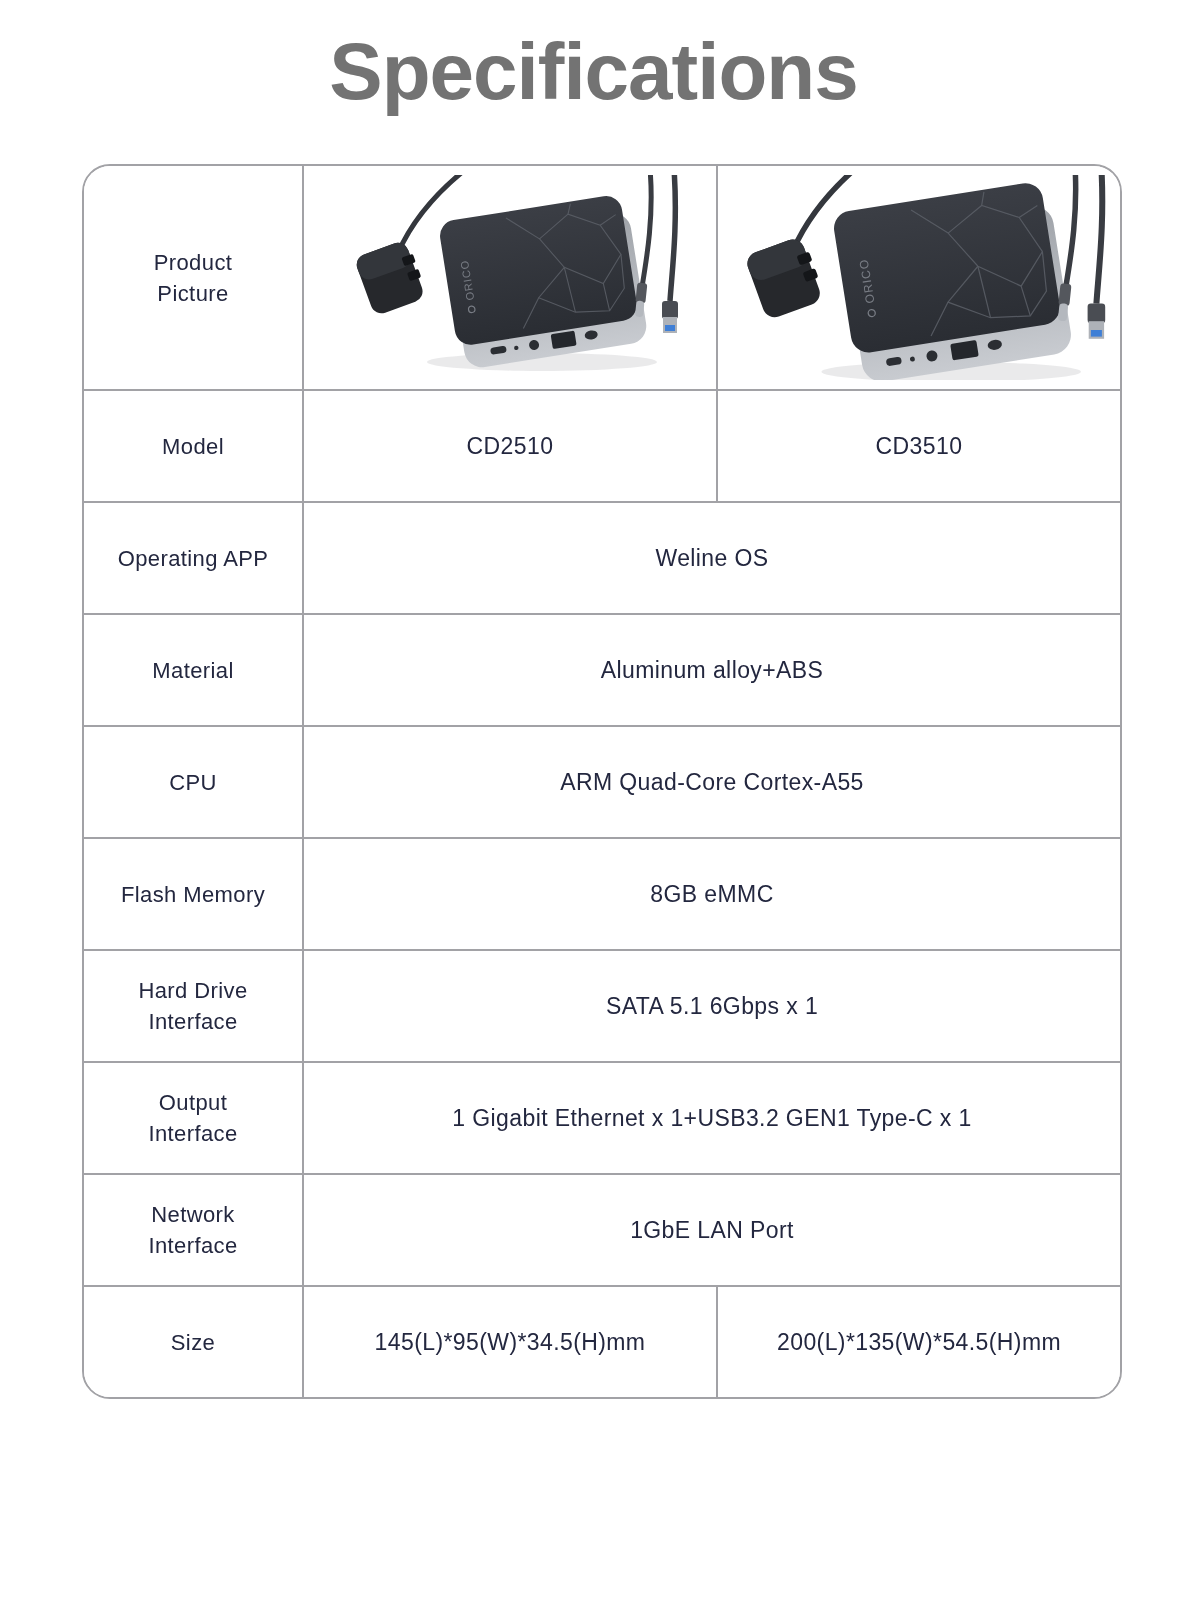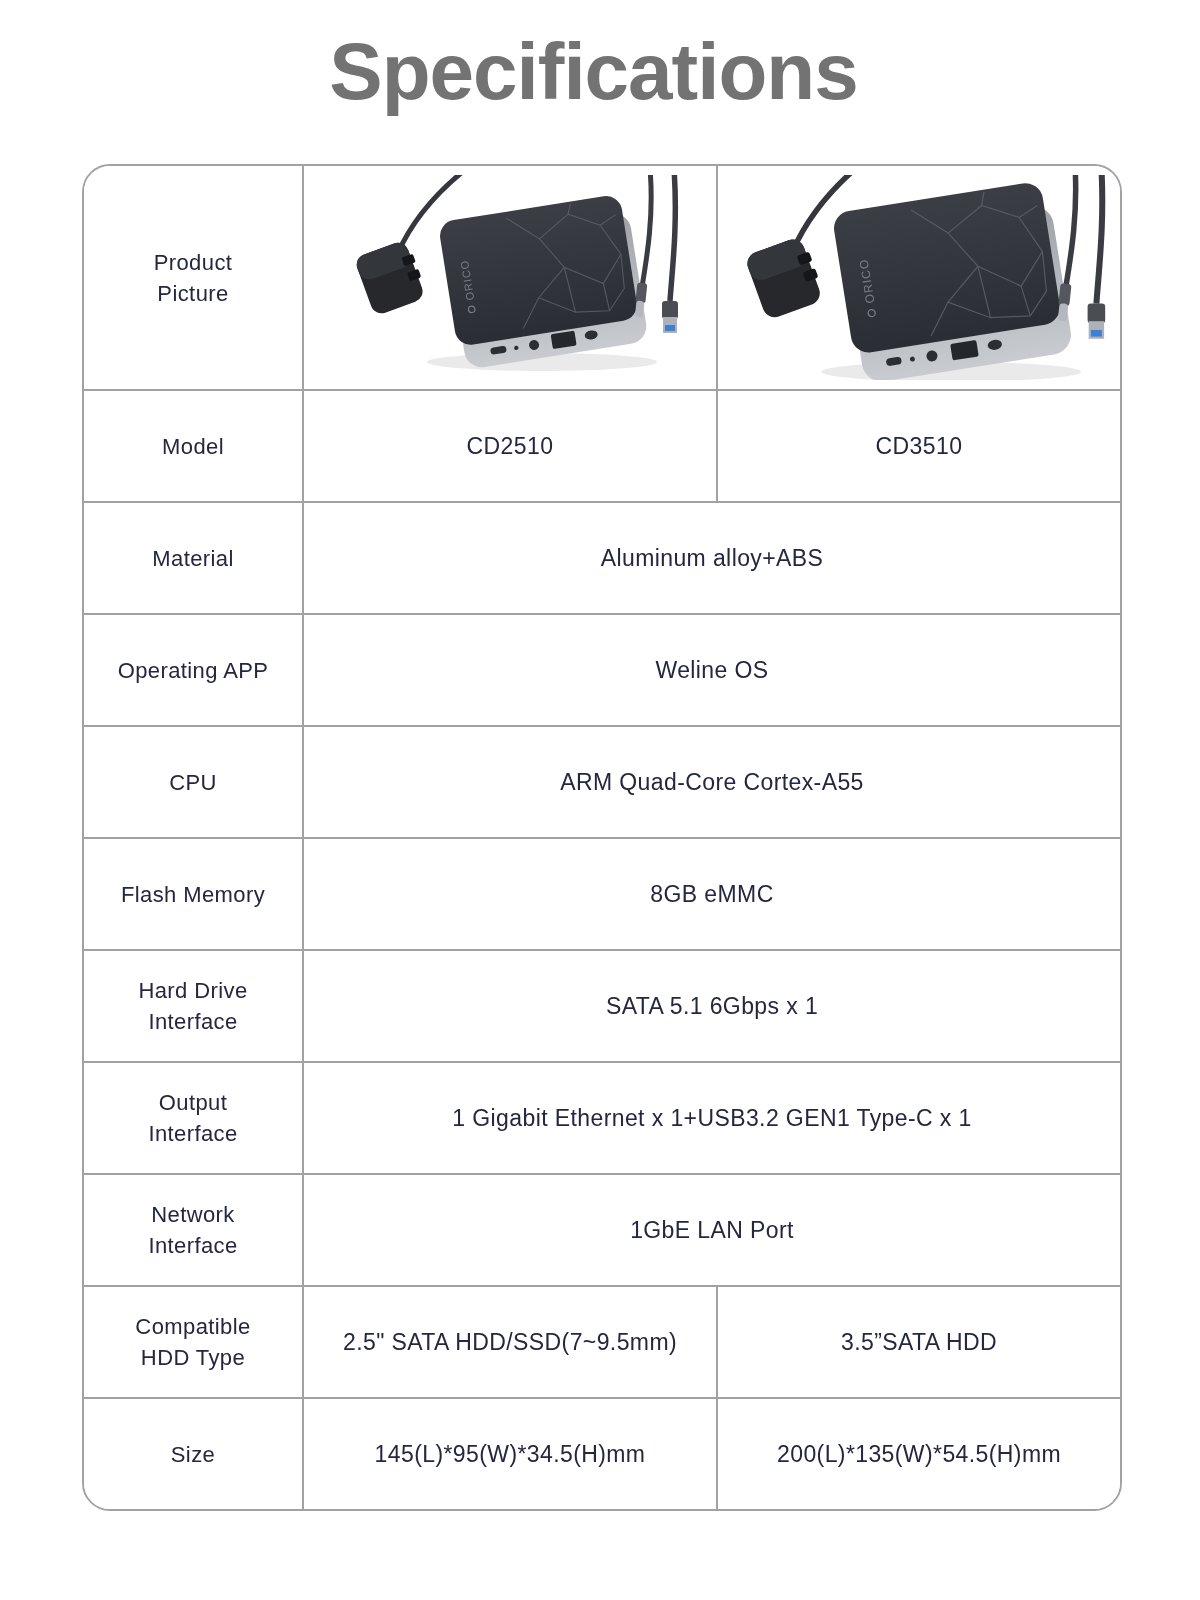--- a/index.html
+++ b/index.html
@@ -189,32 +189,32 @@
     <td class="label">
       <span>Model</span>
       <span></span>
     </td>
     <td class="value">CD2510</td>
     <td class="value">CD3510</td>
   </tr>
 
   <tr class="row-std">
     <td class="label">
+      <span>Operating APP</span>
+      <span></span>
+    </td>
+    <td class="value" colspan="2">Weline OS</td>
+  </tr>
+
+  <tr class="row-std">
+    <td class="label">
       <span>Material</span>
       <span></span>
     </td>
     <td class="value" colspan="2">Aluminum alloy+ABS</td>
-  </tr>
-
-  <tr class="row-std">
-    <td class="label">
-      <span>Operating APP</span>
-      <span></span>
-    </td>
-    <td class="value" colspan="2">Weline OS</td>
   </tr>
 
   <tr class="row-std">
     <td class="label">
       <span>CPU</span>
       <span></span>
     </td>
     <td class="value" colspan="2">ARM Quad-Core Cortex-A55</td>
   </tr>
 
@@ -246,28 +246,20 @@
   <tr class="row-std">
     <td class="label">
       <span>Network</span>
       <span>Interface</span>
     </td>
     <td class="value" colspan="2">1GbE LAN Port</td>
   </tr>
 
 
 
-  <tr class="row-std">
-    <td class="label">
-      <span>Compatible</span>
-      <span>HDD Type</span>
-    </td>
-    <td class="value">2.5" SATA HDD/SSD(7~9.5mm)</td>
-    <td class="value">3.5”SATA HDD</td>
-  </tr>
 
   <tr class="row-std">
     <td class="label">
       <span>Size</span>
       <span></span>
     </td>
     <td class="value">145(L)*95(W)*34.5(H)mm</td>
     <td class="value">200(L)*135(W)*54.5(H)mm</td>
   </tr>
 </tbody>

